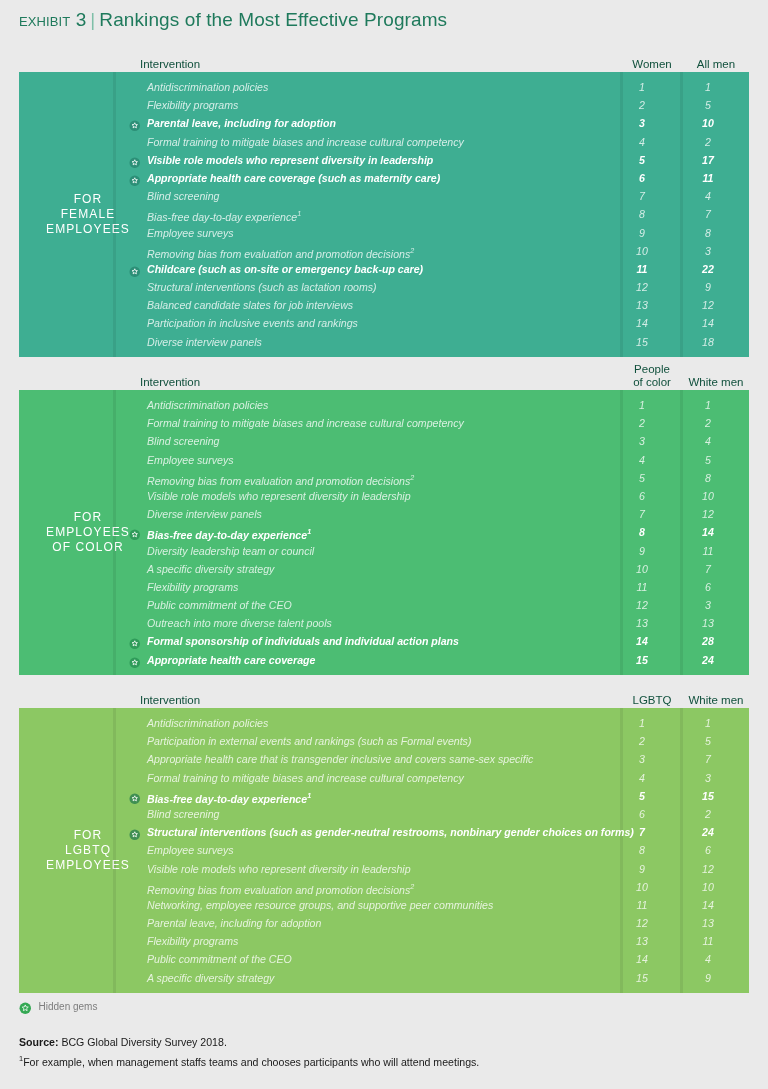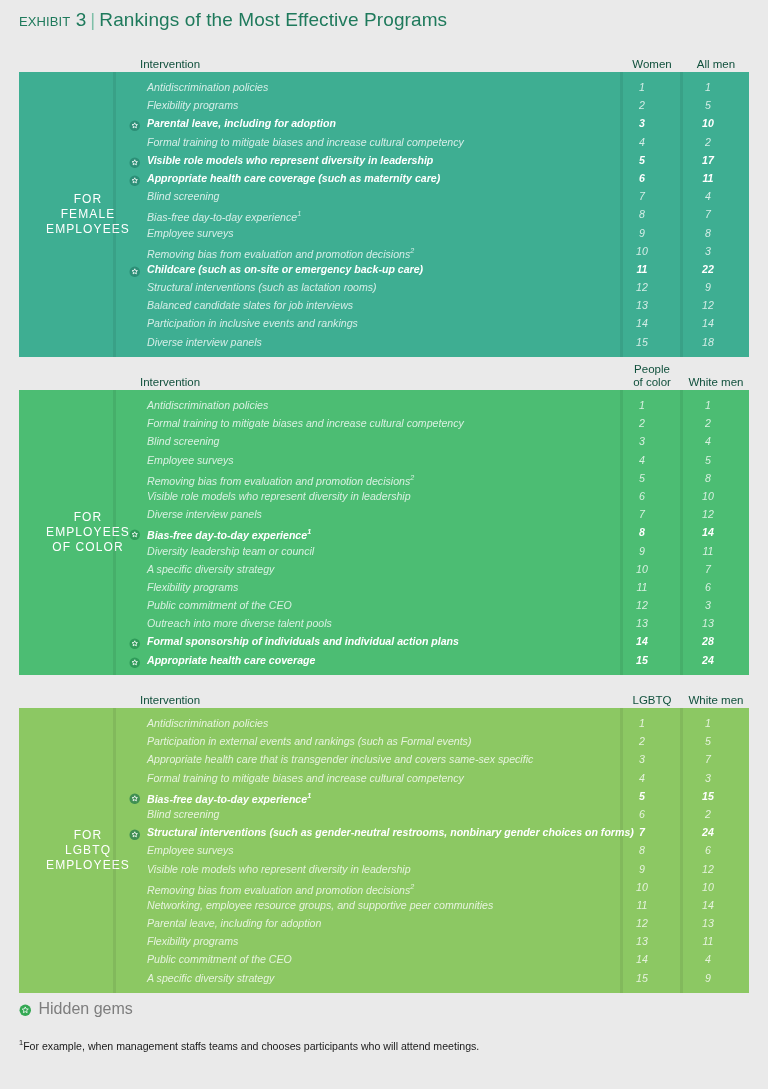--- a/index.html
+++ b/index.html
@@ -105,21 +105,21 @@
   
   .legend {
     position: absolute;
     left: 19px;
     top: 1000px;
     display: flex;
     align-items: center;
     gap: 7px;
   }
   .legend .gem { width: 12.5px; height: 12.5px; }
-  .legend .legend-text { font-size: 16px; color: #7d7d7d; }
+  .legend .legend-text { font-size: 10px; color: #7d7d7d; }
 
   
   .source {
     position: absolute;
     left: 19px;
     top: 1035px;
     font-size: 10.6px;
     color: #1a1a1a;
     line-height: 15.8px;
   }
@@ -455,17 +455,21 @@
       <svg viewBox="0 0 24 24" width="100%" height="100%">
         <circle cx="12" cy="12" r="11" fill="#34a853"></circle>
         <path d="M12 5.6l1.7 3.8 4.1.4-3.1 2.8.9 4.1L12 14.6l-3.6 2.1.9-4.1-3.1-2.8 4.1-.4z" fill="none" stroke="#ffffff" stroke-width="1.5" stroke-linejoin="round"></path>
       </svg>
     </span>
     <span class="legend-text">Hidden gems</span>
   </div>
 
   <div class="source">
     <div>
+      <b>Source:</b>
+      <span>BCG Global Diversity Survey 2018.</span>
+    </div>
+    <div>
       <sup>1</sup><span>For example, when management staffs teams and chooses participants who will attend meetings.</span>
     </div>
   </div>
 
 </div>
 
 </body></html>

